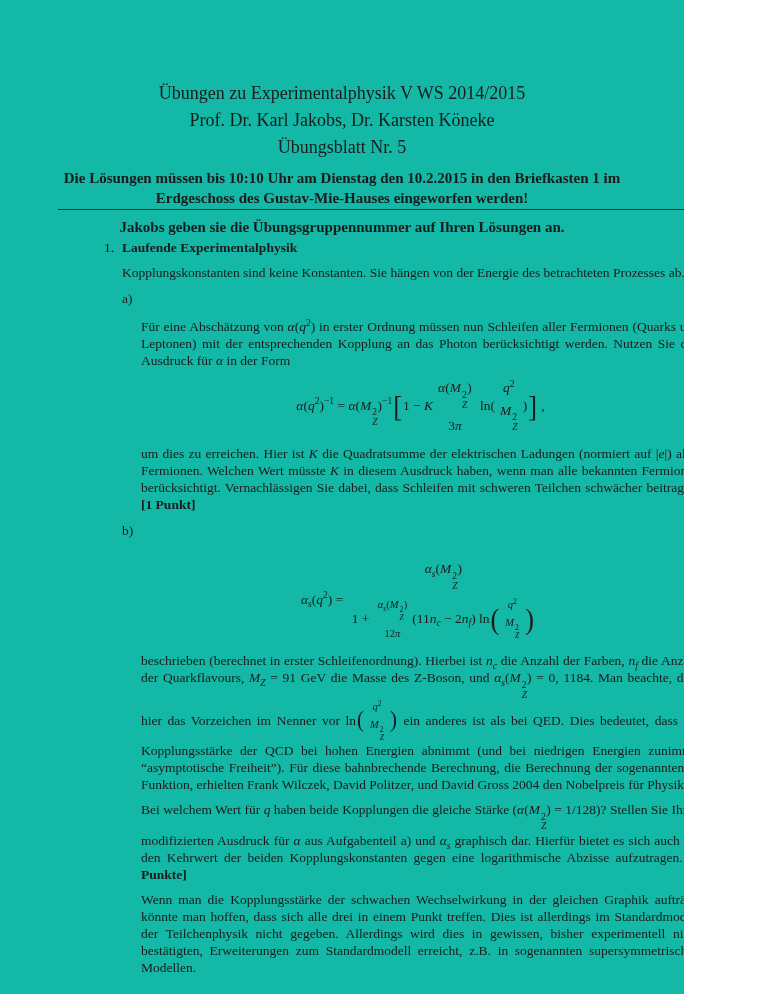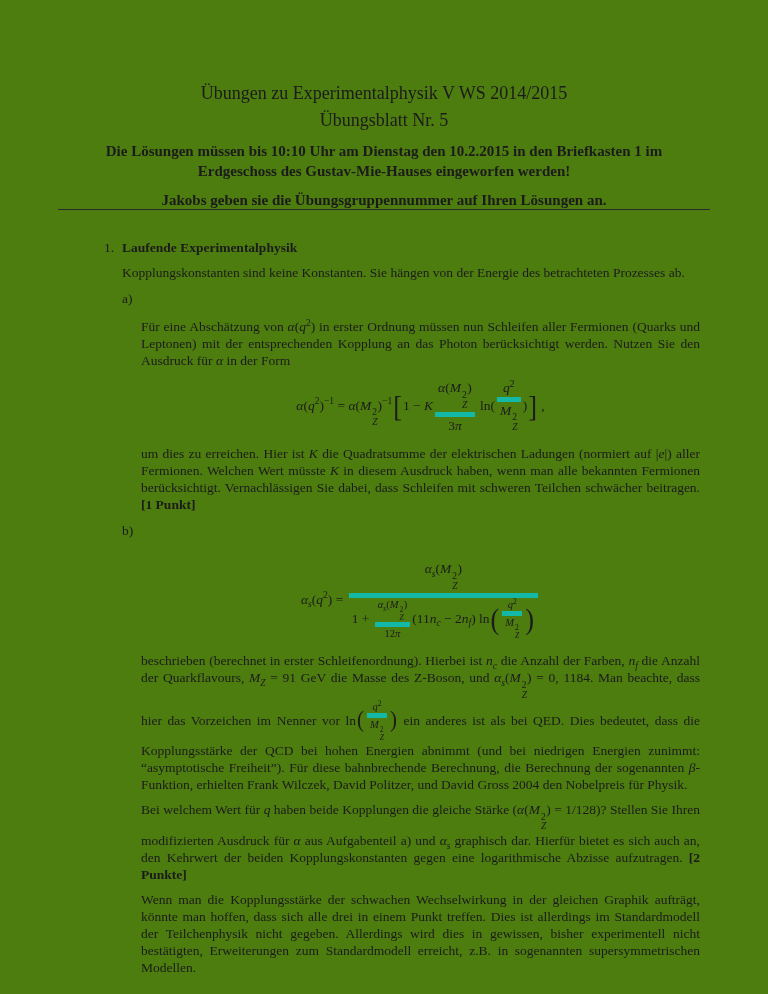--- a/index.html
+++ b/index.html
@@ -1,20 +1,20 @@
 <!DOCTYPE html>
 <html><head>
 <meta charset="utf-8">
 <style>
   html, body { margin: 0; padding: 0; background: #ffffff; }
   .page {
     position: relative;
-    width: 768px;
+    width: 684px;
     height: 994px;
-    background: #4d7c0f;
+    background: #14b8a6;
     color: #1b1b1b;
     font-family: "Liberation Serif", "DejaVu Serif", serif;
     overflow: hidden;
   }
   .header {
     position: absolute;
     top: 80px;
     left: 0;
     right: 0;
     text-align: center;
@@ -97,20 +97,21 @@
   }
   .para .big { font-size: 1.55em; }
 </style>
 </head>
 <body>
 
 <div class="page">
 
   <div class="header">
     <div class="title-line">Übungen zu Experimentalphysik V WS 2014/2015</div>
+    <div class="title-line">Prof. Dr. Karl Jakobs, Dr. Karsten Köneke</div>
     <div class="title-line">Übungsblatt Nr. 5</div>
     <p class="notice">Die Lösungen müssen bis 10:10 Uhr am Dienstag den 10.2.2015 in den Briefkasten 1 im Erdgeschoss des Gustav-Mie-Hauses eingeworfen werden!</p>
     <p class="notice notice-second">Jakobs geben sie die Übungsgruppennummer auf Ihren Lösungen an.</p>
   </div>
 
   <hr class="rule">
 
   <div class="content">
 
     <div class="heading">

